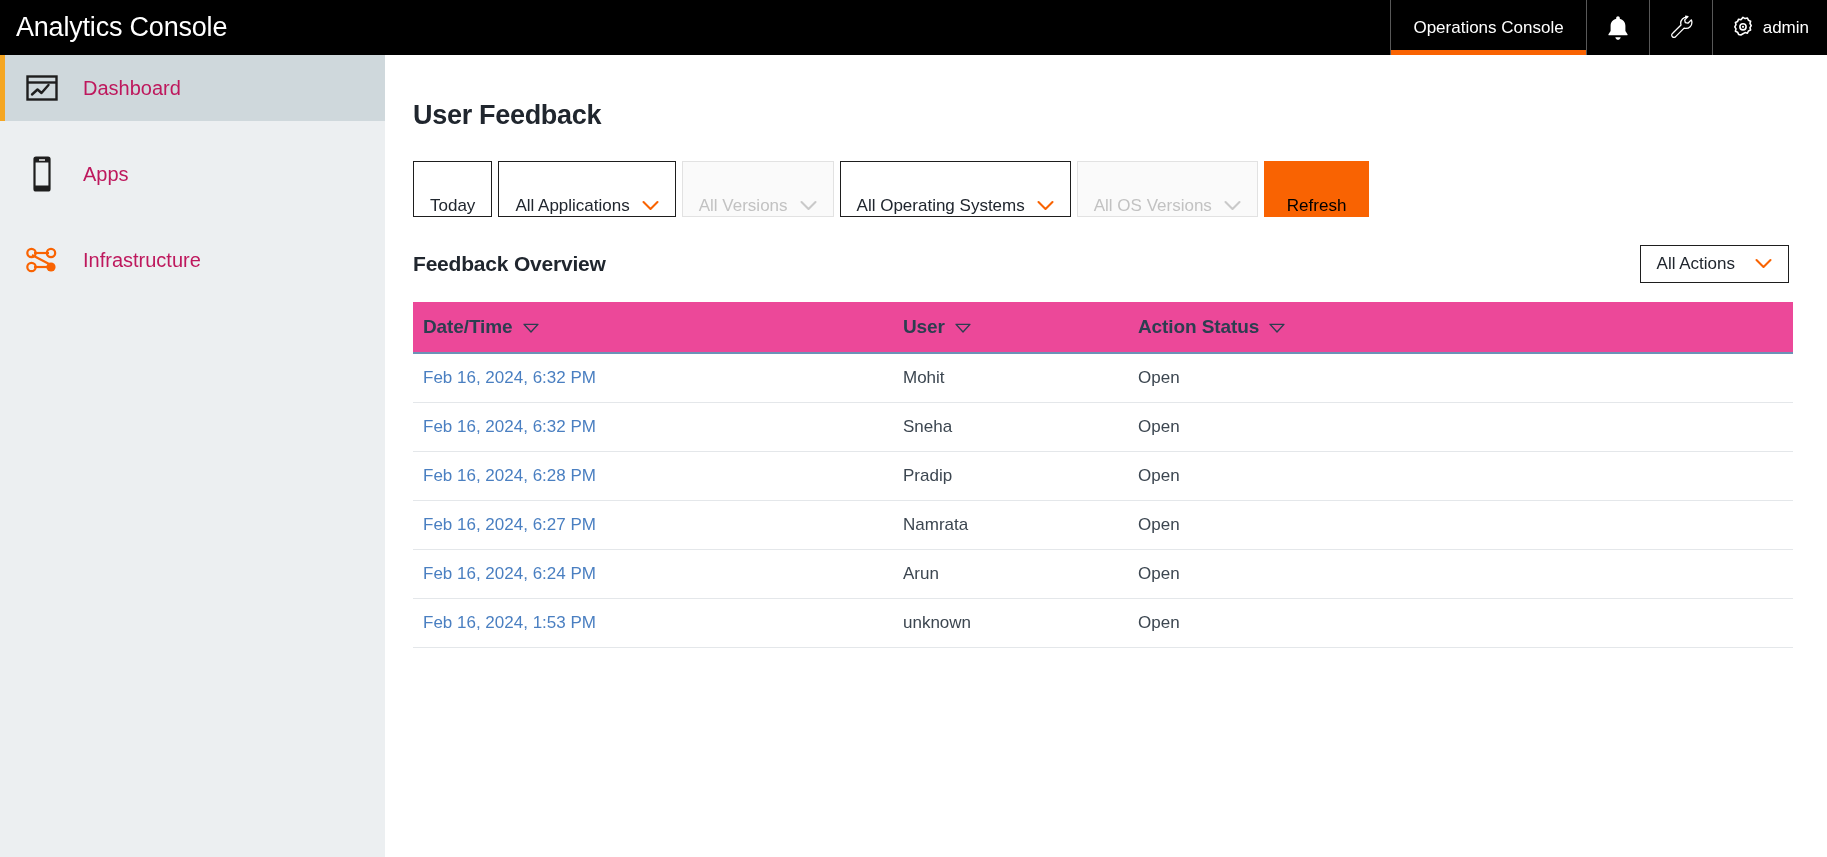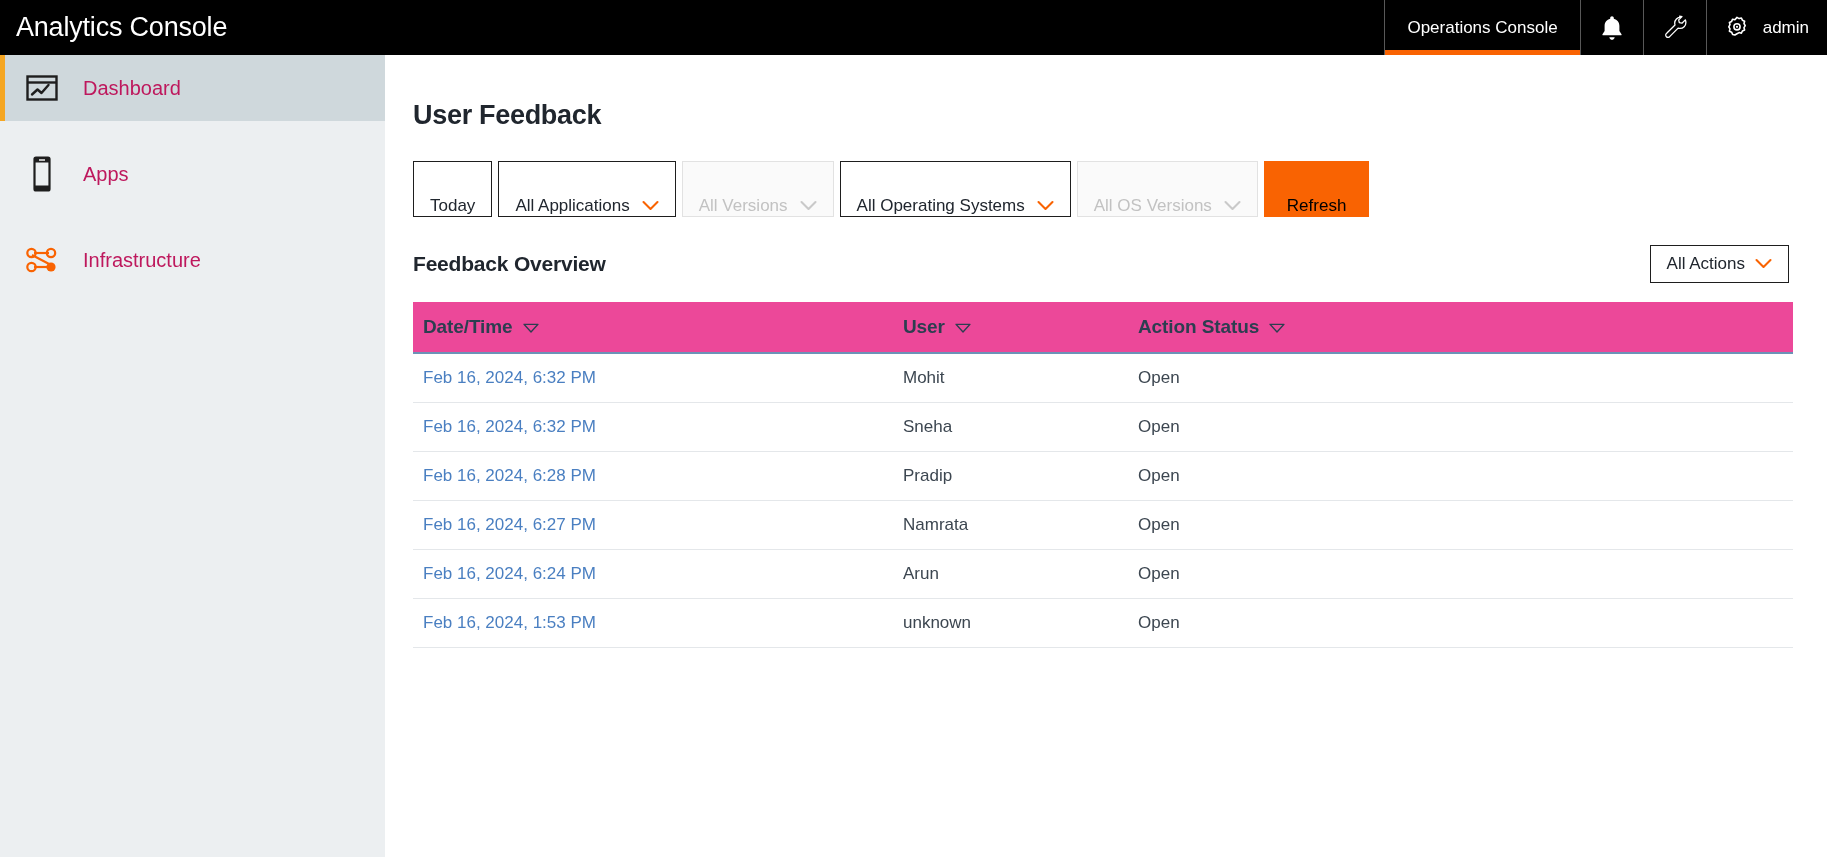--- a/index.html
+++ b/index.html
@@ -33,21 +33,21 @@
   .hdr-cell {
     display:flex; align-items:center; justify-content:center;
     border-left: 1px solid #585858;
     padding: 0 22px;
     font-size: 17px;
     color: #ffffff;
     white-space: nowrap;
     position: relative;
   }
   .hdr-cell.icon-cell { padding: 0 18px; }
-  .hdr-cell.user-cell { padding: 0 18px 0 16px; gap: 12px; text-align: right; }
+  .hdr-cell.user-cell { padding: 0 18px 0 16px; gap: 6px; text-align: right; }
   .hdr-cell.active-tab::after {
     content:"";
     position:absolute; left:0; right:0; bottom:0;
     height: 5px; background: var(--accent, #f96302);
   }
   .hdr-cell svg { display:block; }
 
   
   .body { flex: 1 1 auto; display: flex; min-height: 0; }
 
@@ -134,21 +134,21 @@
   .section-row {
     display:flex; align-items:center; justify-content: space-between;
     margin-top: 28px;
   }
   .section-title {
     font-size: 21px; font-weight: bold; color: #20262e;
     letter-spacing: -0.2px;
   }
   .actions-btn {
     height: 38px;
-    display:flex; align-items:center; gap: 10px;
+    display:flex; align-items:center; gap: 20px;
     padding: 0 16px;
     border: 1.6px solid #1e1e1e;
     background: #ffffff;
     font-size: 17px; color:#20262e;
     cursor:pointer; white-space: nowrap;
   }
 
   
   .table-wrap { margin-top: 19px; }
   table.grid { width: 1380px; border-collapse: collapse; table-layout: fixed; }

